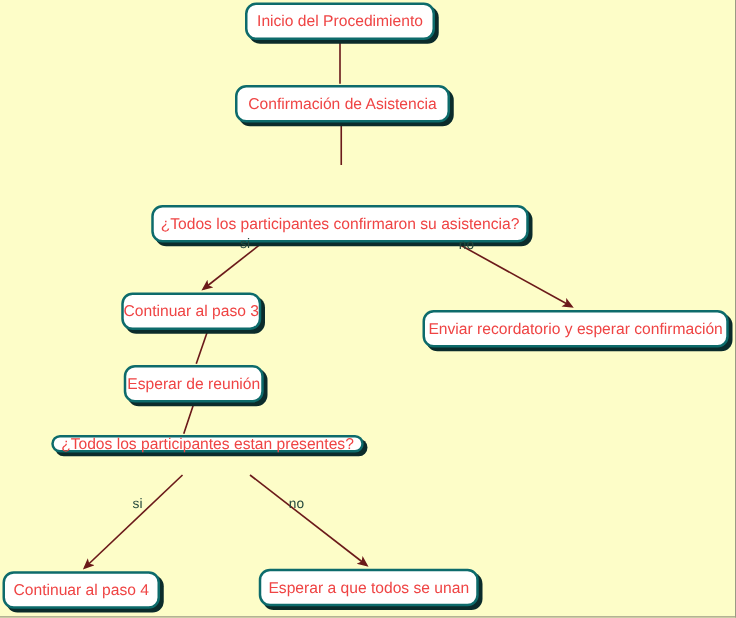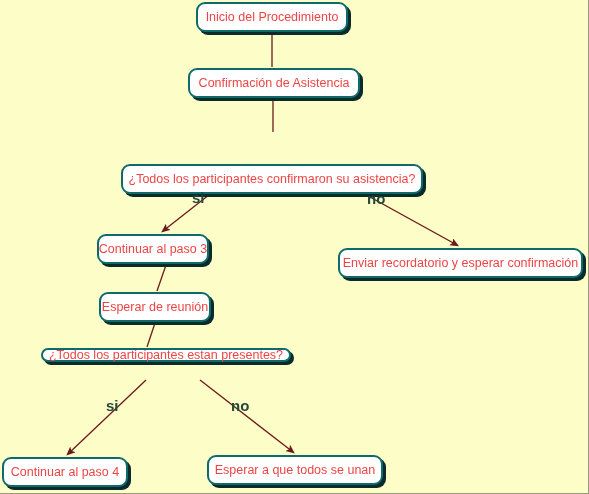--- a/index.html
+++ b/index.html
@@ -41,26 +41,25 @@
     line-height: 1;
     display: flex;
     align-items: center;
     justify-content: center;
     white-space: nowrap;
     box-shadow: 3px 3px 0 0 #0b2b2b;
     z-index: 2;
   }
   .edge-label {
     position: absolute;
-    font-size: 15px;
+    font-size: 11px;
     color: #24483c;
     line-height: 1;
     z-index: 3;
     background: transparent;
-    font-weight: bold;
   }
 </style>
 </head>
 <body>
 
 <div id="canvas">
 
   <svg class="edges" viewBox="0 0 589 494" xmlns="http://www.w3.org/2000/svg">
     <defs>
       <marker id="arrowhead" markerWidth="7" markerHeight="7" refX="5.2" refY="3" orient="auto" markerUnits="strokeWidth">

